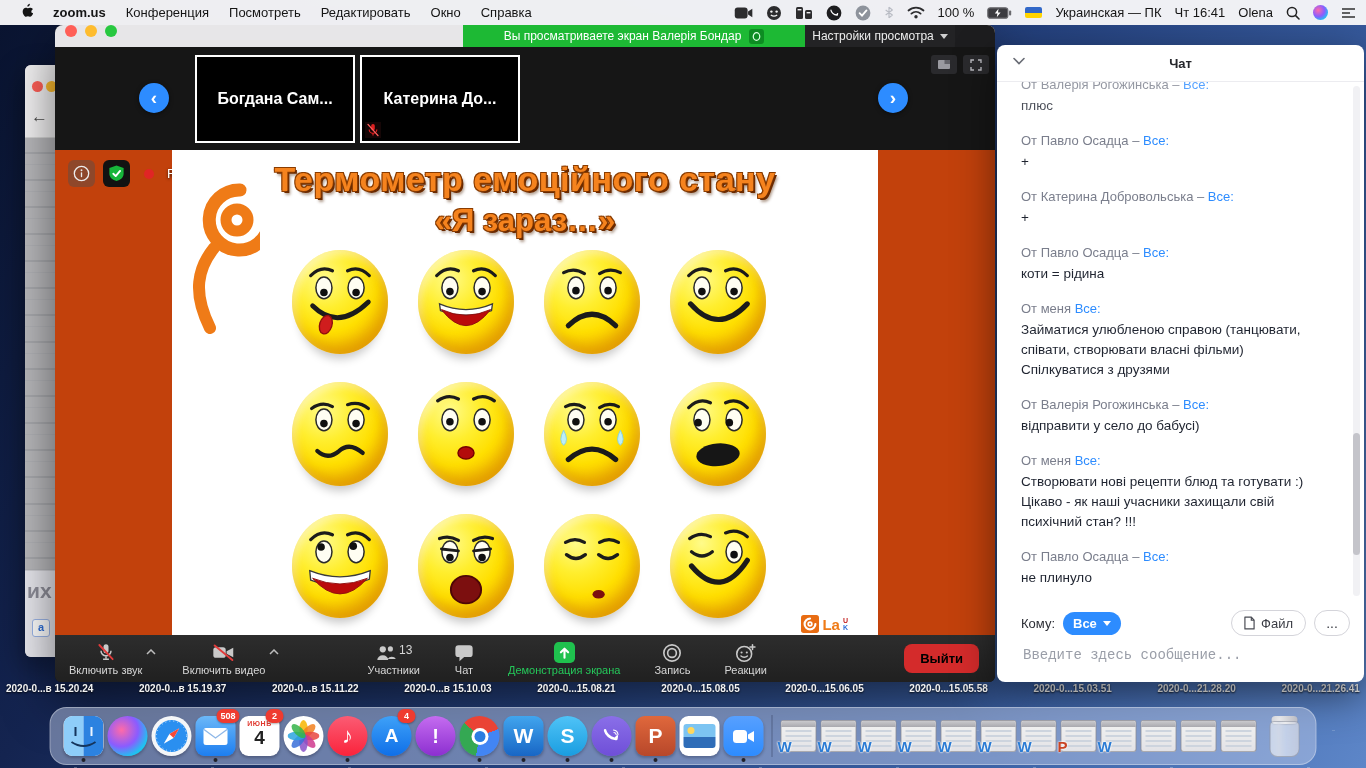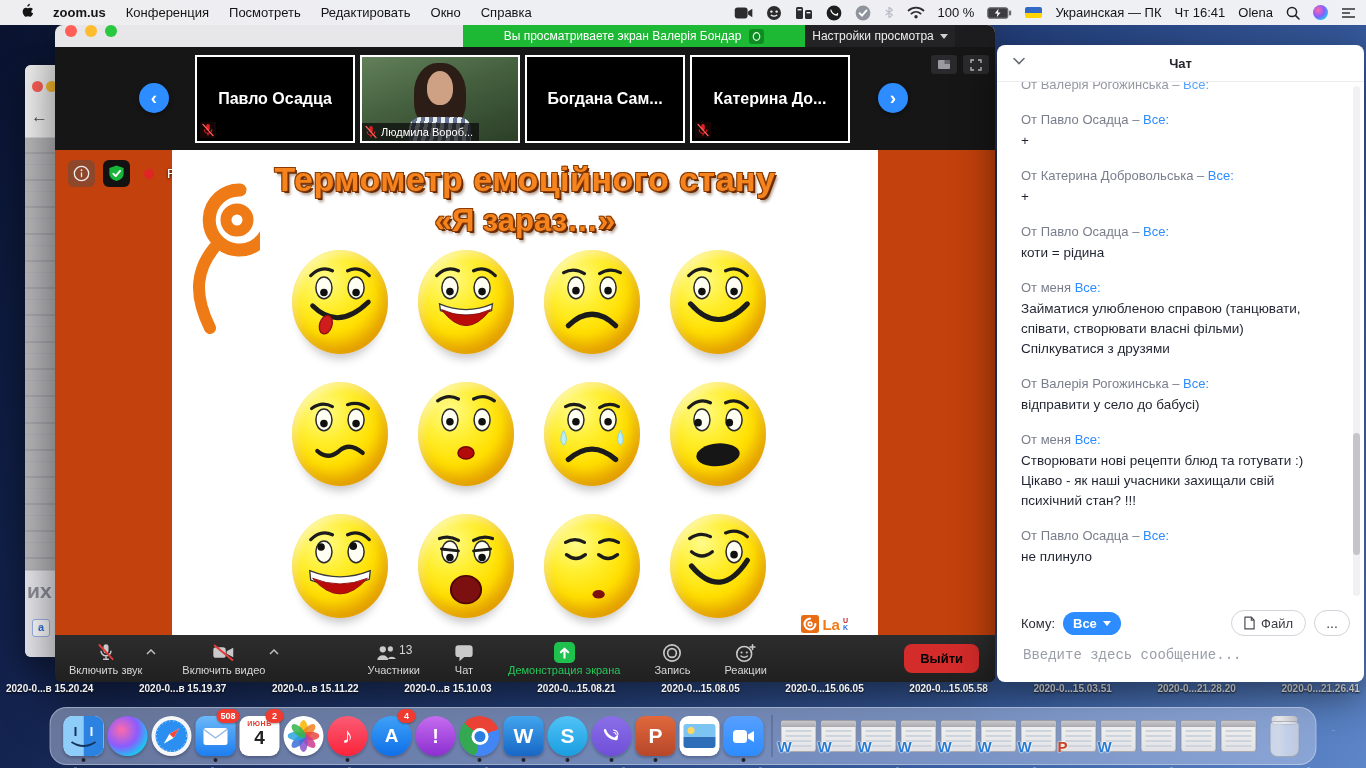--- a/index.html
+++ b/index.html
@@ -291,47 +291,20 @@
       <div class="viewset">
         <span>Настройки просмотра</span>
         <span class="caret-d"></span>
       </div>
     </div>
 
     <div class="strip">
       <div class="navbtn prev">‹</div>
       <div class="thumbs" id="thumbs">
           <div class="thumb">
-            <span class="pname">Павло Осадца</span>
-            <span class="mic-bl">
-              <svg width="12" height="14" viewBox="0 0 12 14">
-                <rect x="4.2" y="1" width="3.6" height="6.5" rx="1.8" fill="#e02020"></rect>
-                <path d="M2.2 6.5 a3.8 3.8 0 0 0 7.6 0" stroke="#e02020" stroke-width="1.2" fill="none"></path>
-                <line x1="6" y1="10.6" x2="6" y2="12.6" stroke="#e02020" stroke-width="1.2"></line>
-                <line x1="1" y1="1.4" x2="11" y2="12.6" stroke="#ff5d5d" stroke-width="1.4" stroke-linecap="round"></line>
-              </svg>
-            </span>
-          </div>
-          <div class="thumb">
-            <div class="vid">
-              <div class="hair"></div>
-              <div class="face"></div>
-              <div class="shirt"></div>
-            </div>
-            <span class="nametag">
-              <svg width="12" height="14" viewBox="0 0 12 14">
-                <rect x="4.2" y="1" width="3.6" height="6.5" rx="1.8" fill="#e02020"></rect>
-                <path d="M2.2 6.5 a3.8 3.8 0 0 0 7.6 0" stroke="#e02020" stroke-width="1.2" fill="none"></path>
-                <line x1="6" y1="10.6" x2="6" y2="12.6" stroke="#e02020" stroke-width="1.2"></line>
-                <line x1="1" y1="1.4" x2="11" y2="12.6" stroke="#ff5d5d" stroke-width="1.4" stroke-linecap="round"></line>
-              </svg>
-              <span>Людмила Вороб...</span>
-            </span>
-          </div>
-          <div class="thumb">
             <span class="pname">Богдана Сам...</span>
           </div>
           <div class="thumb">
             <span class="pname">Катерина До...</span>
             <span class="mic-bl">
               <svg width="12" height="14" viewBox="0 0 12 14">
                 <rect x="4.2" y="1" width="3.6" height="6.5" rx="1.8" fill="#e02020"></rect>
                 <path d="M2.2 6.5 a3.8 3.8 0 0 0 7.6 0" stroke="#e02020" stroke-width="1.2" fill="none"></path>
                 <line x1="6" y1="10.6" x2="6" y2="12.6" stroke="#e02020" stroke-width="1.2"></line>
                 <line x1="1" y1="1.4" x2="11" y2="12.6" stroke="#ff5d5d" stroke-width="1.4" stroke-linecap="round"></line>
@@ -618,20 +591,21 @@
   <div class="chat">
     <div class="chat-head">
       <svg class="chat-collapse" width="12" height="8" viewBox="0 0 12 8">
           <path d="M1 1.5 L6 6.5 L11 1.5" stroke="#6a6d76" stroke-width="1.6" fill="none" stroke-linecap="round"></path>
         </svg>
       <span class="ct">Чат</span>
     </div>
     <div class="chat-msgs" id="chatMsgs">
         <div class="msg clip">
           <div class="mh"><span>От Валерія Рогожинська – </span><span class="to">Все:</span></div>
+          <div class="mb">плюс</div>
         </div>
         <div class="msg">
           <div class="mh"><span>От Павло Осадца – </span><span class="to">Все:</span></div>
           <div class="mb">+</div>
         </div>
         <div class="msg">
           <div class="mh"><span>От Катерина Добровольська – </span><span class="to">Все:</span></div>
           <div class="mb">+</div>
         </div>
         <div class="msg">

